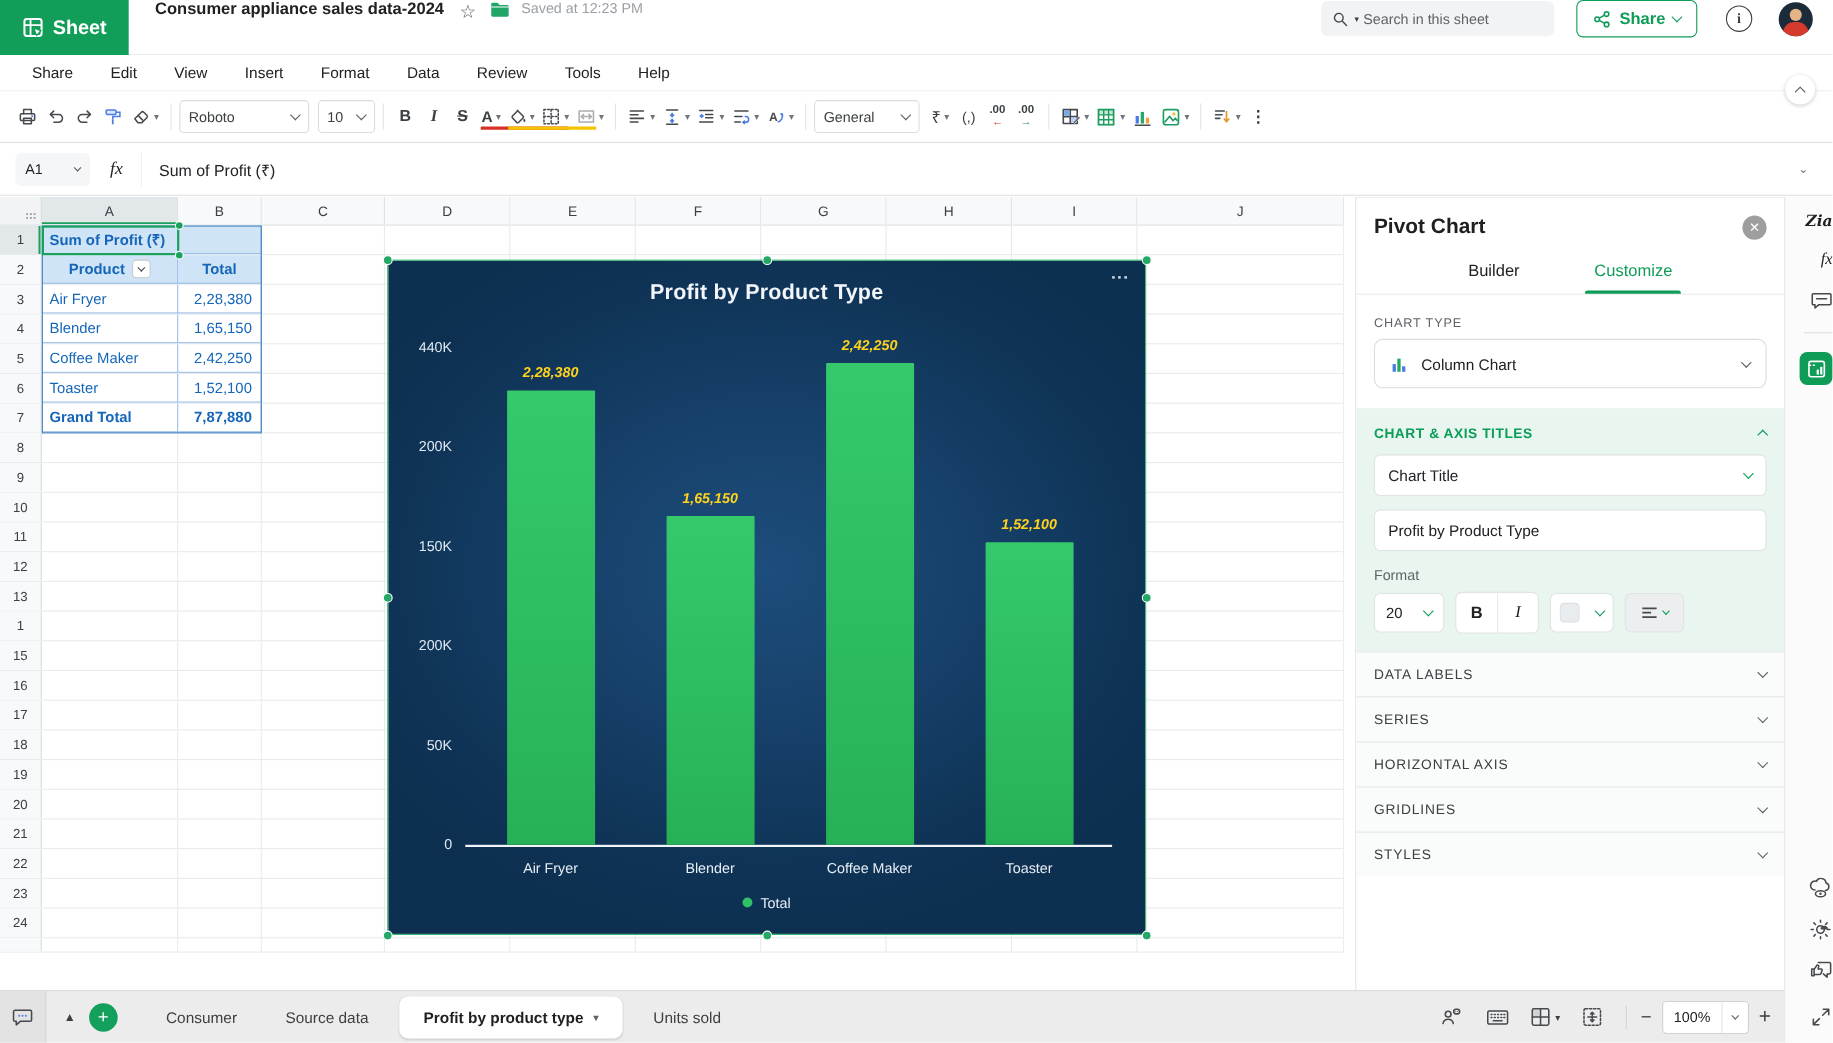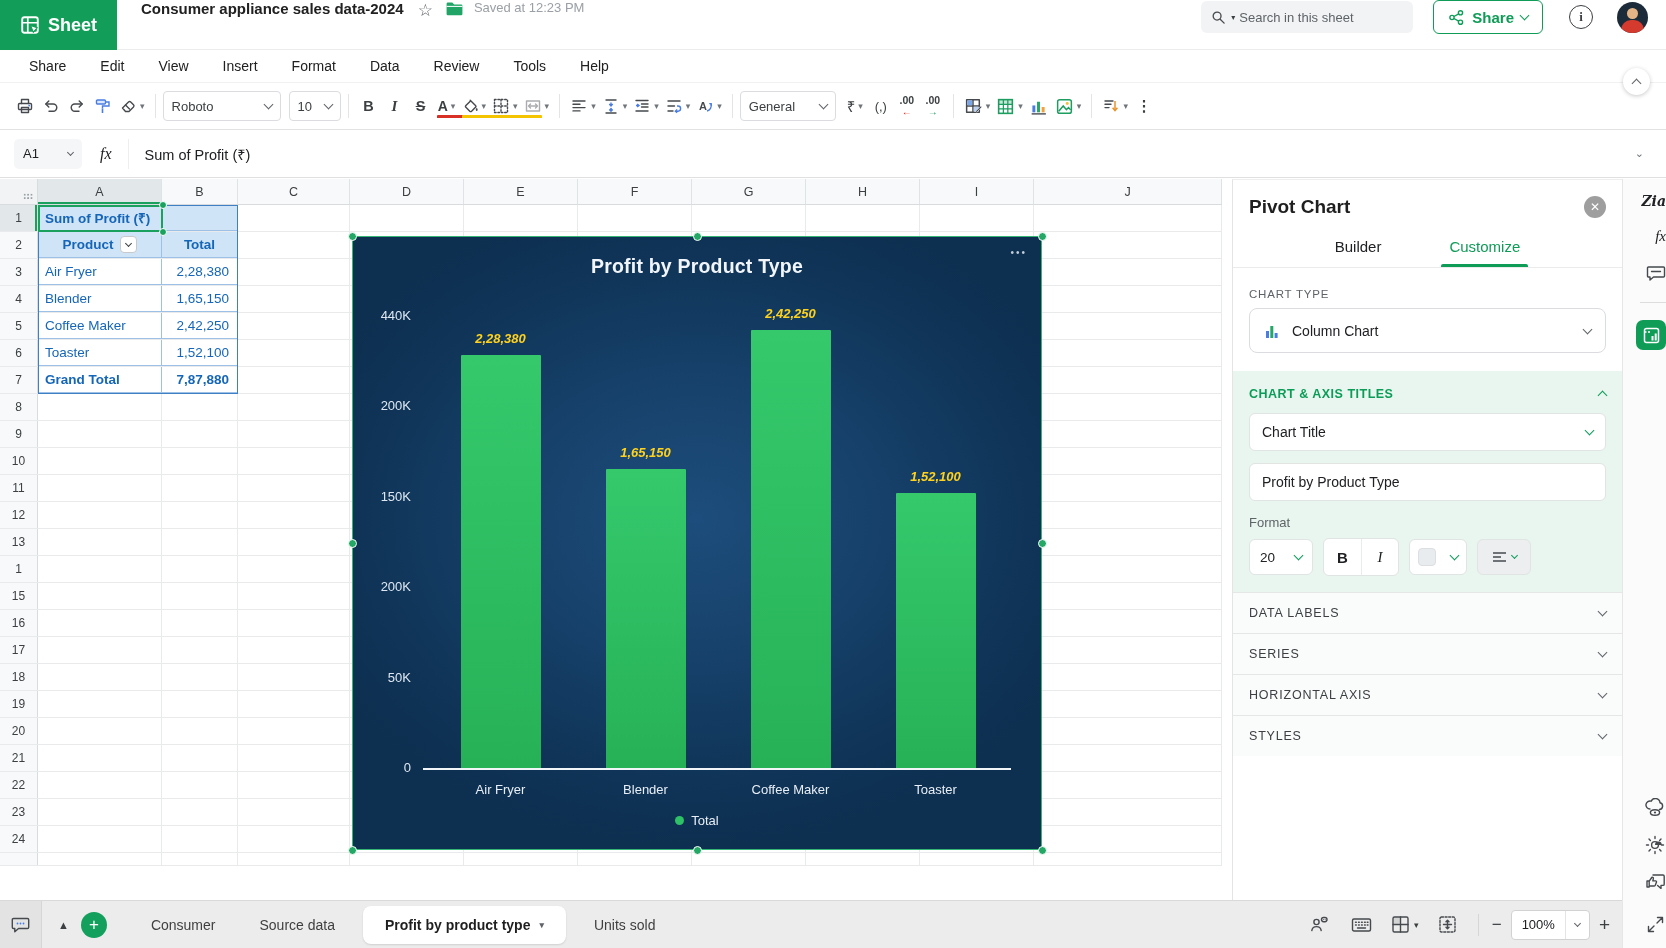--- a/index.html
+++ b/index.html
@@ -863,20 +863,24 @@
       </div>
       <div class="psection">
         <span>SERIES</span>
         <span class="chev"></span>
       </div>
       <div class="psection">
         <span>HORIZONTAL AXIS</span>
         <span class="chev"></span>
       </div>
       <div class="psection">
+        <span>GRIDLINES</span>
+        <span class="chev"></span>
+      </div>
+      <div class="psection">
         <span>STYLES</span>
         <span class="chev"></span>
       </div>
     </div>
 </div>
 
 <div class="strip">
   <div class="sic zia">Zia</div>
   <div class="sic fx-strip">fx</div>
   <div class="sic">

